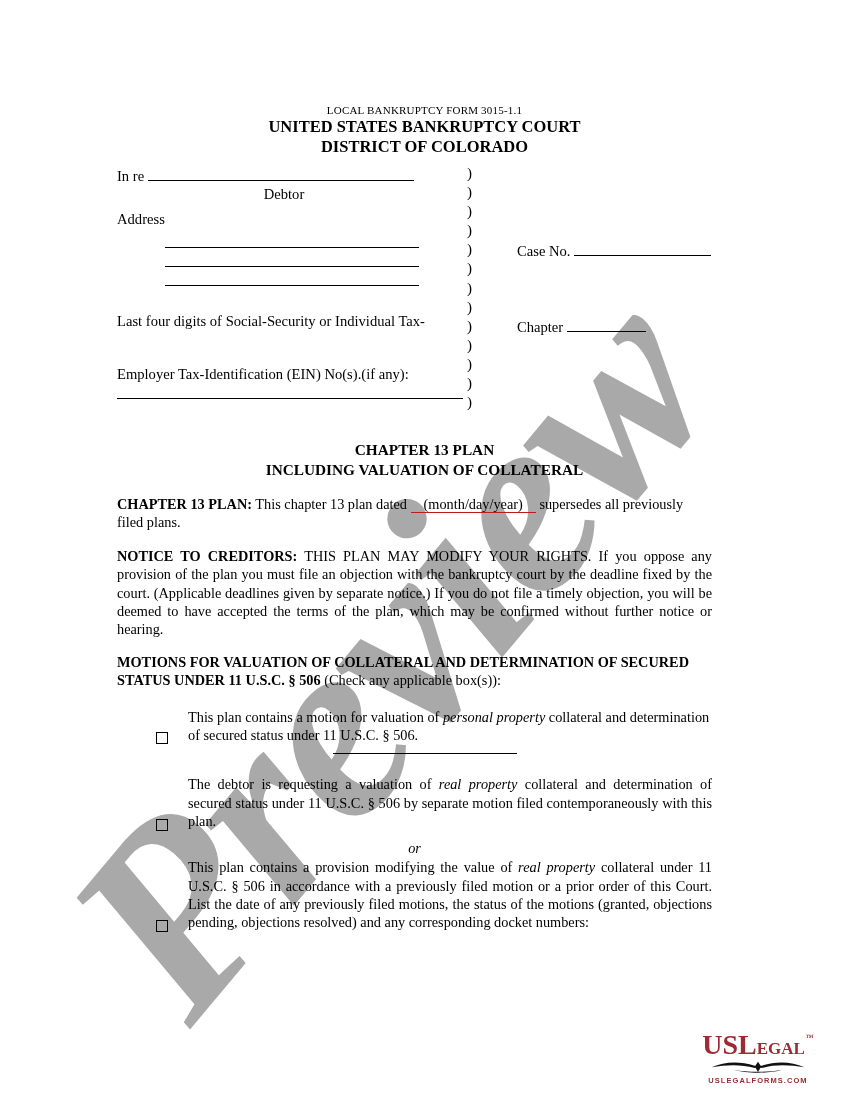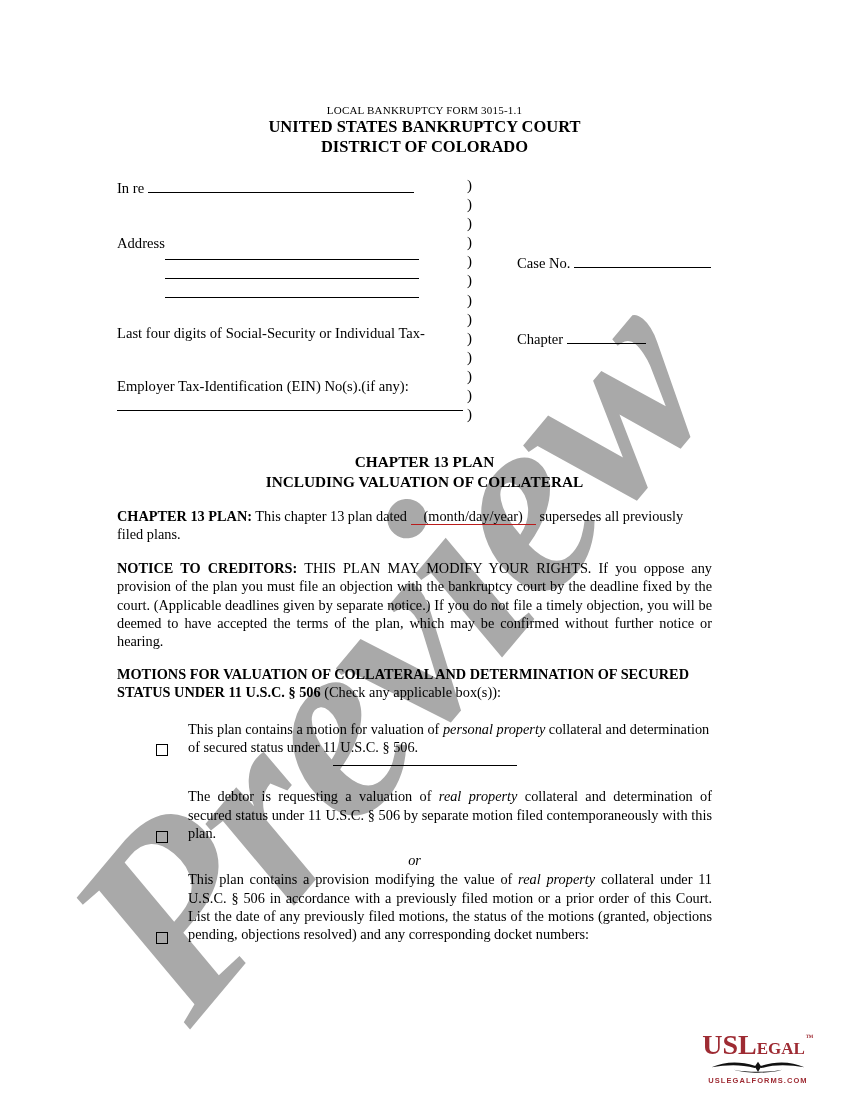--- a/index.html
+++ b/index.html
@@ -16,21 +16,21 @@
     color:#a9a9a9;white-space:nowrap;z-index:1;
     font-family:"Liberation Serif", serif;
     letter-spacing:-4px;
   }
   
   .content{position:relative;z-index:2;padding:103px 118px 0 117px;font-size:14.3px;line-height:18.4px;}
   .center{text-align:center;}
   .form-number{font-size:11px;line-height:14px;letter-spacing:.2px;}
   .court-block{font-weight:bold;font-size:16.5px;line-height:20px;}
   
-  .caption{position:relative;height:250px;margin-top:21px;font-size:14.6px;}
+  .caption{position:relative;height:250px;margin-top:9px;font-size:14.6px;}
   .cap{position:absolute;white-space:nowrap;}
   .blank{display:inline-block;border-bottom:1px solid #000;height:14px;vertical-align:baseline;}
   .rule{position:absolute;border-bottom:1px solid #000;}
   .debtor-label{top:19px;left:34px;width:266px;text-align:center;}
   .paren-col{position:absolute;left:350px;top:-2px;line-height:19.1px;font-size:15px;}
   .paren-col span{display:block;}
   
   .doc-title{margin-top:24px;text-align:center;font-weight:bold;font-size:15.3px;line-height:19.5px;}
   .para{width:595px;}
   .p-plan{margin-top:16px;}
@@ -70,22 +70,23 @@
   <div class="center court-block">
     <div>UNITED STATES BANKRUPTCY COURT</div>
     <div>DISTRICT OF COLORADO</div>
   </div>
 
   <div class="caption">
     <div class="cap" style="top:0;left:0;">
       <span>In re</span>
       <span class="blank" style="width:266px;"></span>
     </div>
+    <div class="cap debtor-label">Debtor</div>
 
-    <div class="cap" style="top:56px;left:0;">Address</div>
+    <div class="cap" style="top:44px;left:0;">Address</div>
     <div class="rule" style="top:65px;left:48px;width:254px;height:16px;"></div>
     <div class="rule" style="top:84px;left:48px;width:254px;height:16px;"></div>
     <div class="rule" style="top:103px;left:48px;width:254px;height:16px;"></div>
 
     <div class="cap" style="top:146px;left:0;">Last four digits of Social-Security or Individual Tax-</div>
 
     <div class="cap" style="top:199px;left:0;">Employer Tax-Identification (EIN) No(s).(if any):</div>
     <div class="rule" style="top:216px;left:0;width:346px;height:16px;"></div>
 
     <div class="paren-col">

